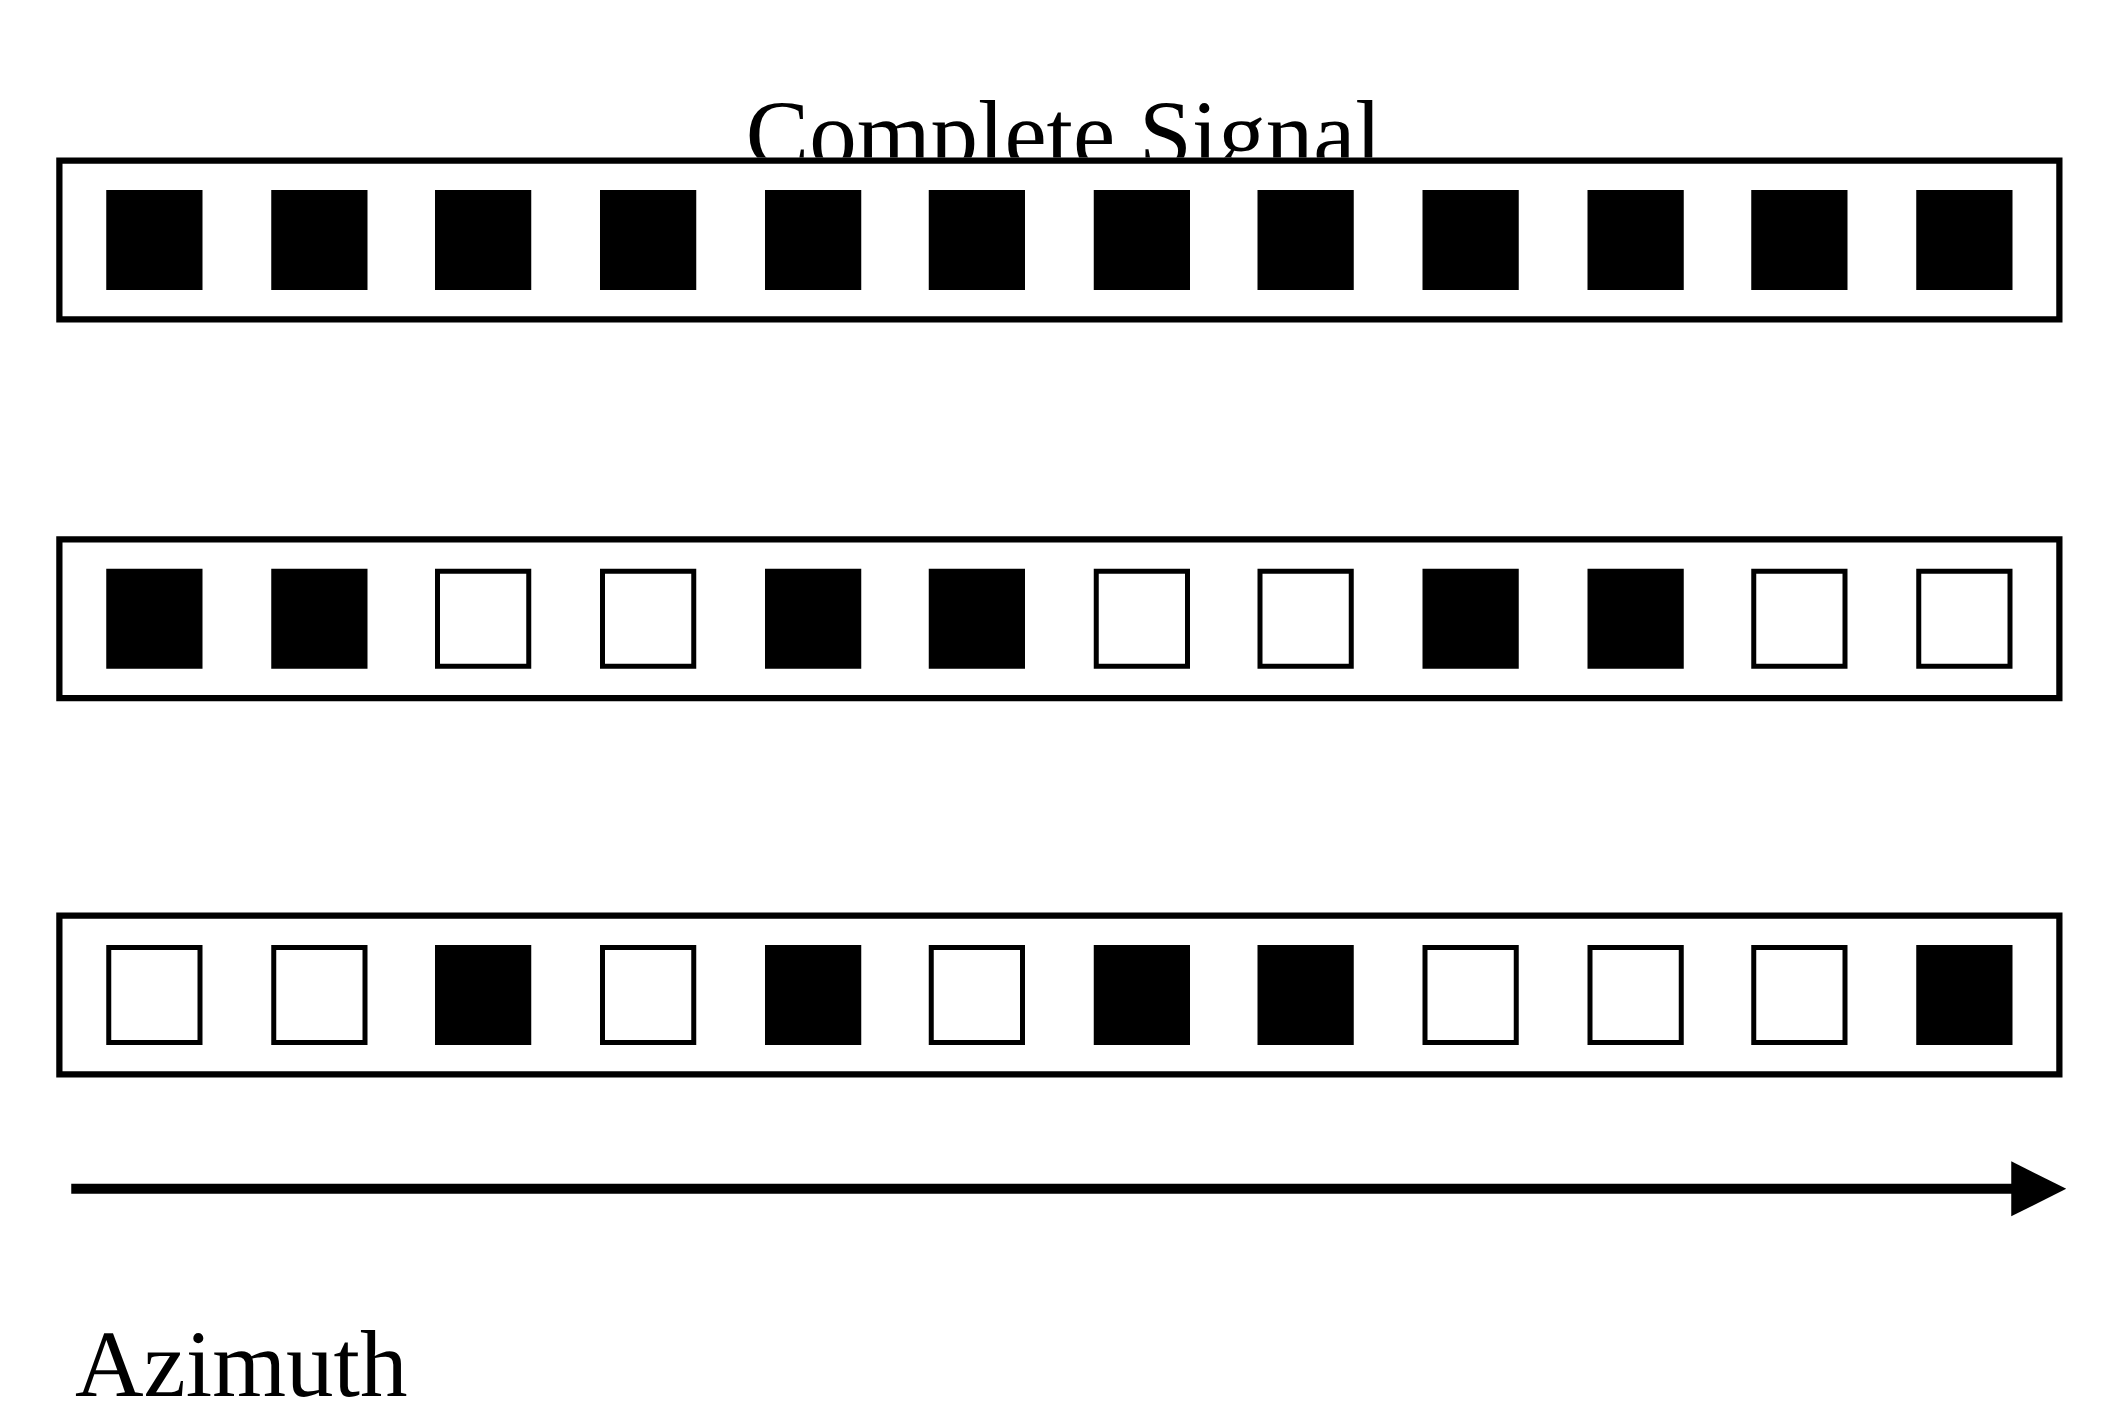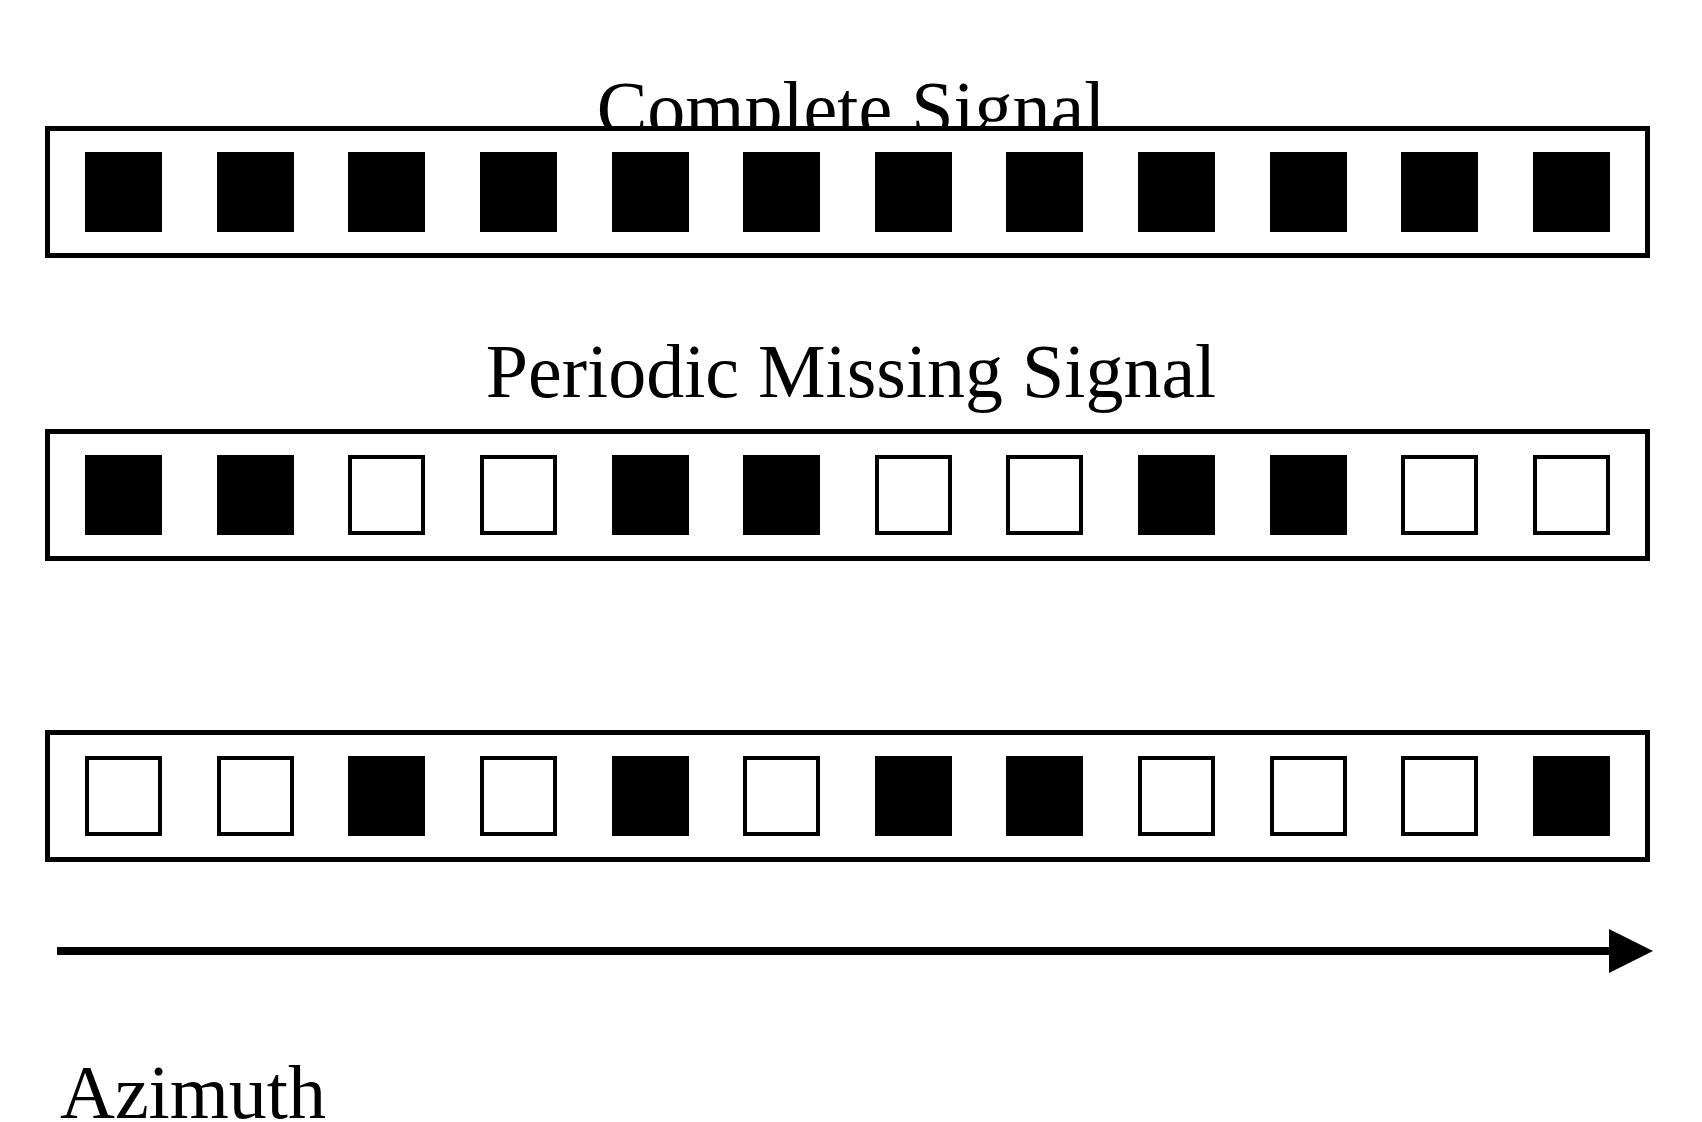--- a/index.html
+++ b/index.html
@@ -94,21 +94,20 @@
       <div class="square filled"></div>
       <div class="square filled"></div>
       <div class="square filled"></div>
       <div class="square filled"></div>
       <div class="square filled"></div>
       <div class="square filled"></div>
       <div class="square filled"></div>
       <div class="square filled"></div>
     </div>
 
-  <div class="row-title t1">Periodic Missing Signal</div>
   <div class="signal-box b1">
       <div class="square filled"></div>
       <div class="square filled"></div>
       <div class="square empty"></div>
       <div class="square empty"></div>
       <div class="square filled"></div>
       <div class="square filled"></div>
       <div class="square empty"></div>
       <div class="square empty"></div>
       <div class="square filled"></div>

